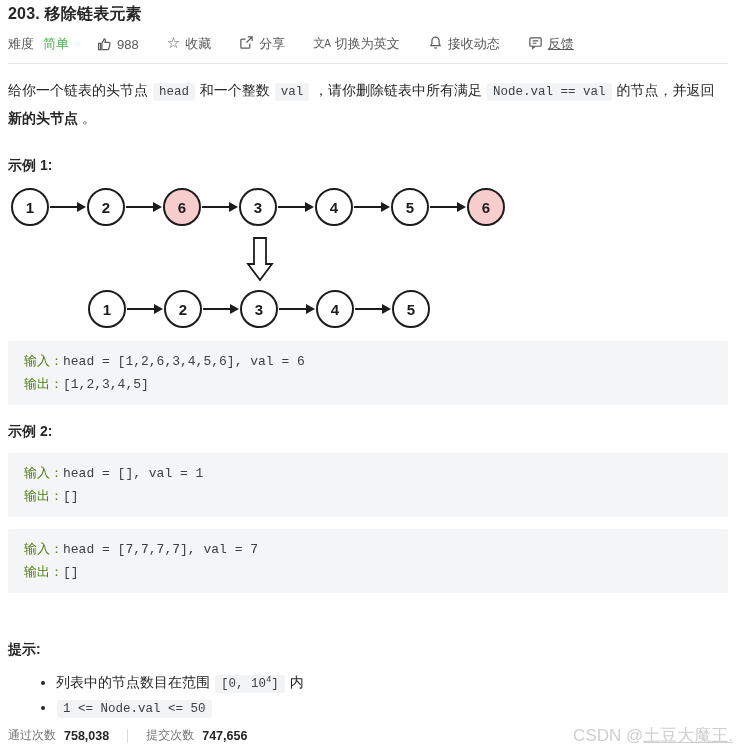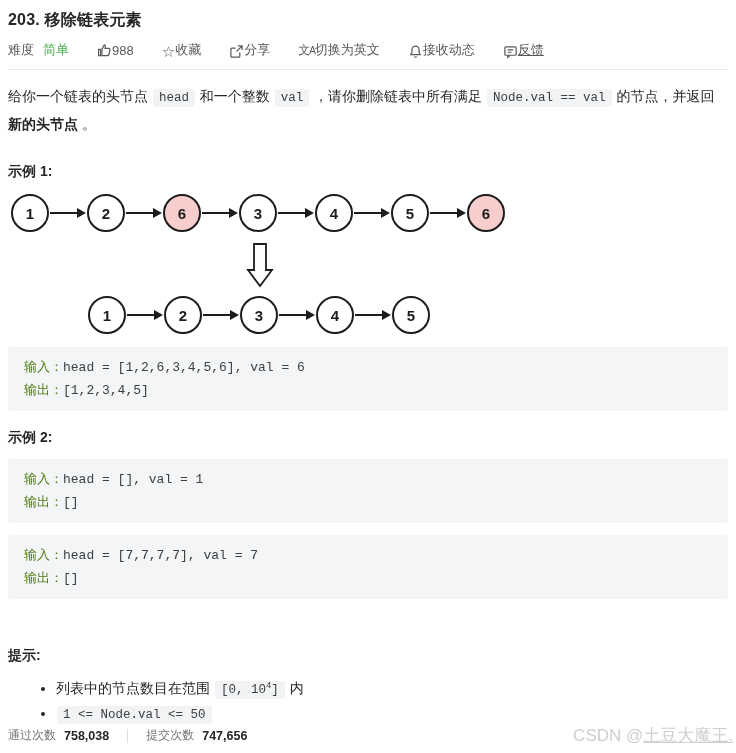--- a/index.html
+++ b/index.html
@@ -1,23 +1,23 @@
 <!DOCTYPE html>
 <html><head>
 <meta charset="utf-8">
 <style>
   * { margin:0; padding:0; box-sizing:border-box; }
   html,body { width:736px; height:753px; overflow:hidden; background:#fff;
     font-family:"Liberation Sans","DejaVu Sans",sans-serif; color:#262626; }
-  .page { padding:10px 8px 0 8px; position:relative; height:100%; }
+  .page { padding:4px 8px 0 8px; position:relative; height:100%; }
 
   
   .title { font-size:16px; font-weight:700; color:#262626; letter-spacing:.2px; }
   .toolbar { display:flex; align-items:center; margin-top:10px; font-size:13px; color:#595959; }
-  .tb-item { display:flex; align-items:flex-end; margin-right:28px; cursor:pointer; white-space:nowrap; }
+  .tb-item { display:flex; align-items:flex-start; gap:5px; margin-right:28px; cursor:pointer; white-space:nowrap; }
   .tb-item svg { display:block; }
   .difficulty { margin-right:28px; display:flex; gap:9px; }
   .diff-easy { font-weight:400; }
   .star-glyph { font-size:15px; line-height:1; color:#595959; }
   .hr { border:none; border-top:1px solid #e6e6e6; margin-top:10px; }
 
   
   .desc { margin-top:13px; font-size:14px; line-height:26px; color:#262626; }
   code.chip { font-family:"Liberation Mono","DejaVu Sans Mono",monospace; font-size:12.5px;
     background:#f2f3f4; color:#3c3f41; border-radius:3px; padding:2px 6px; margin:0 1px; }

